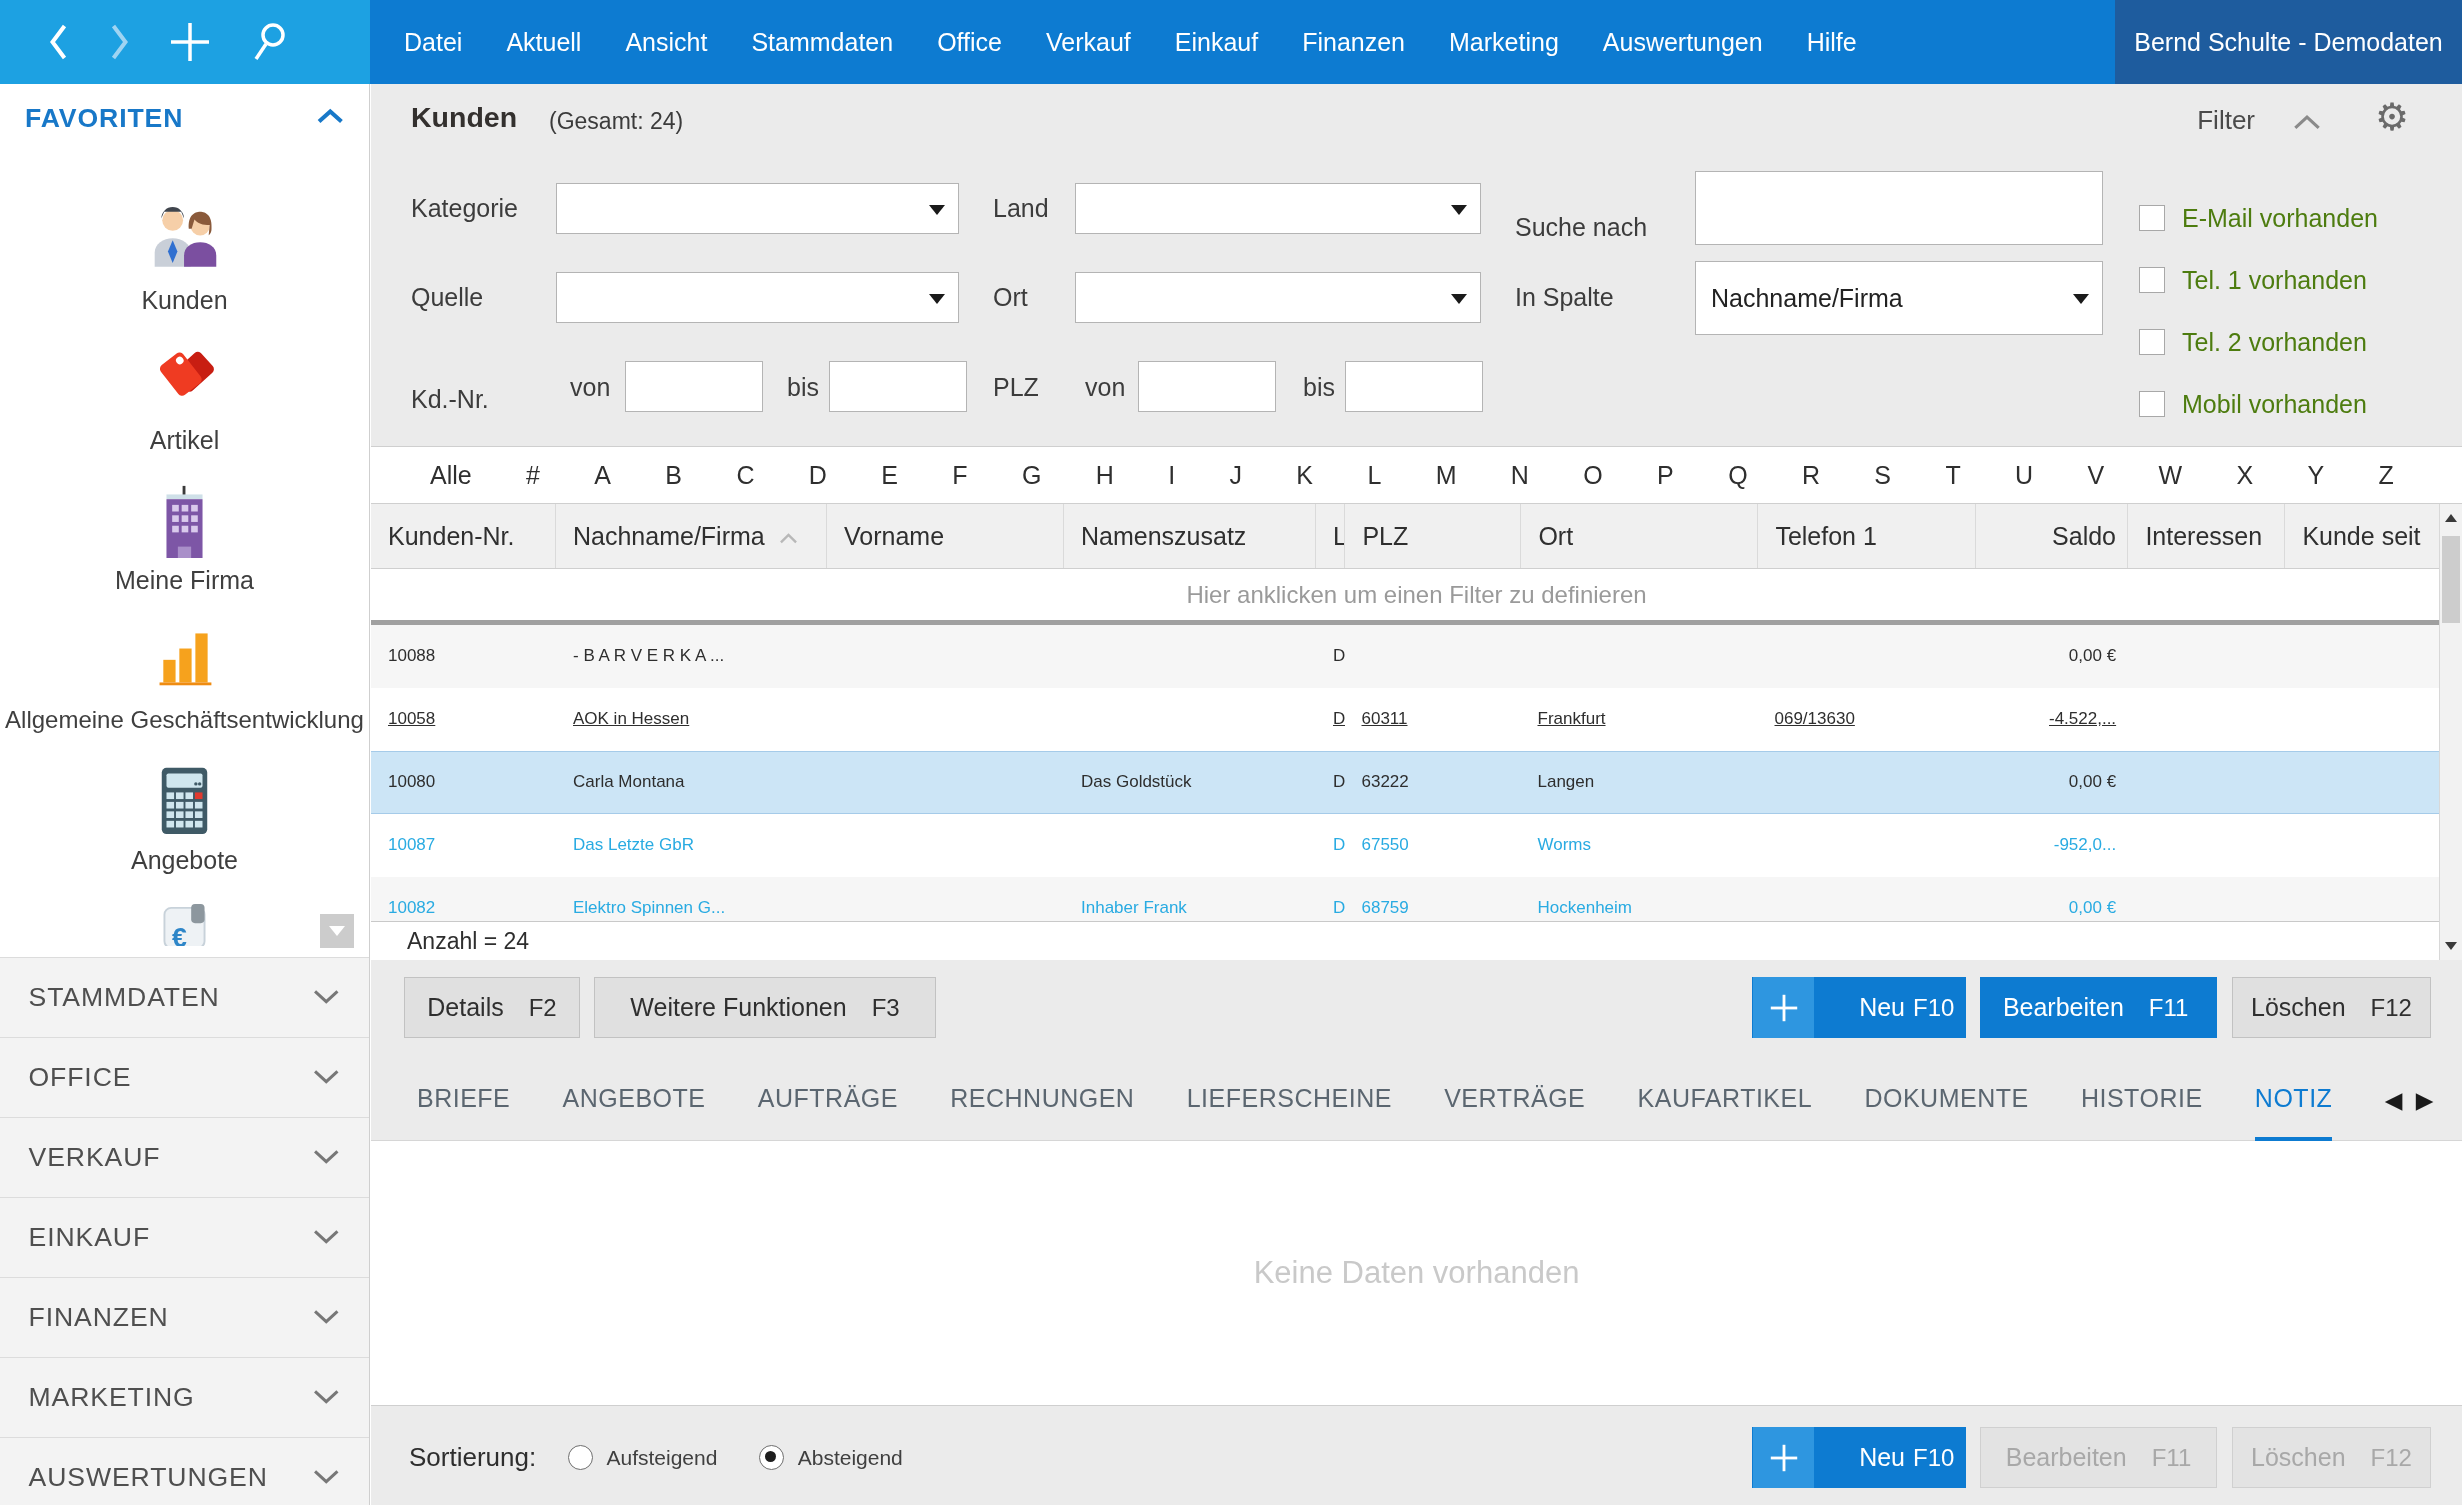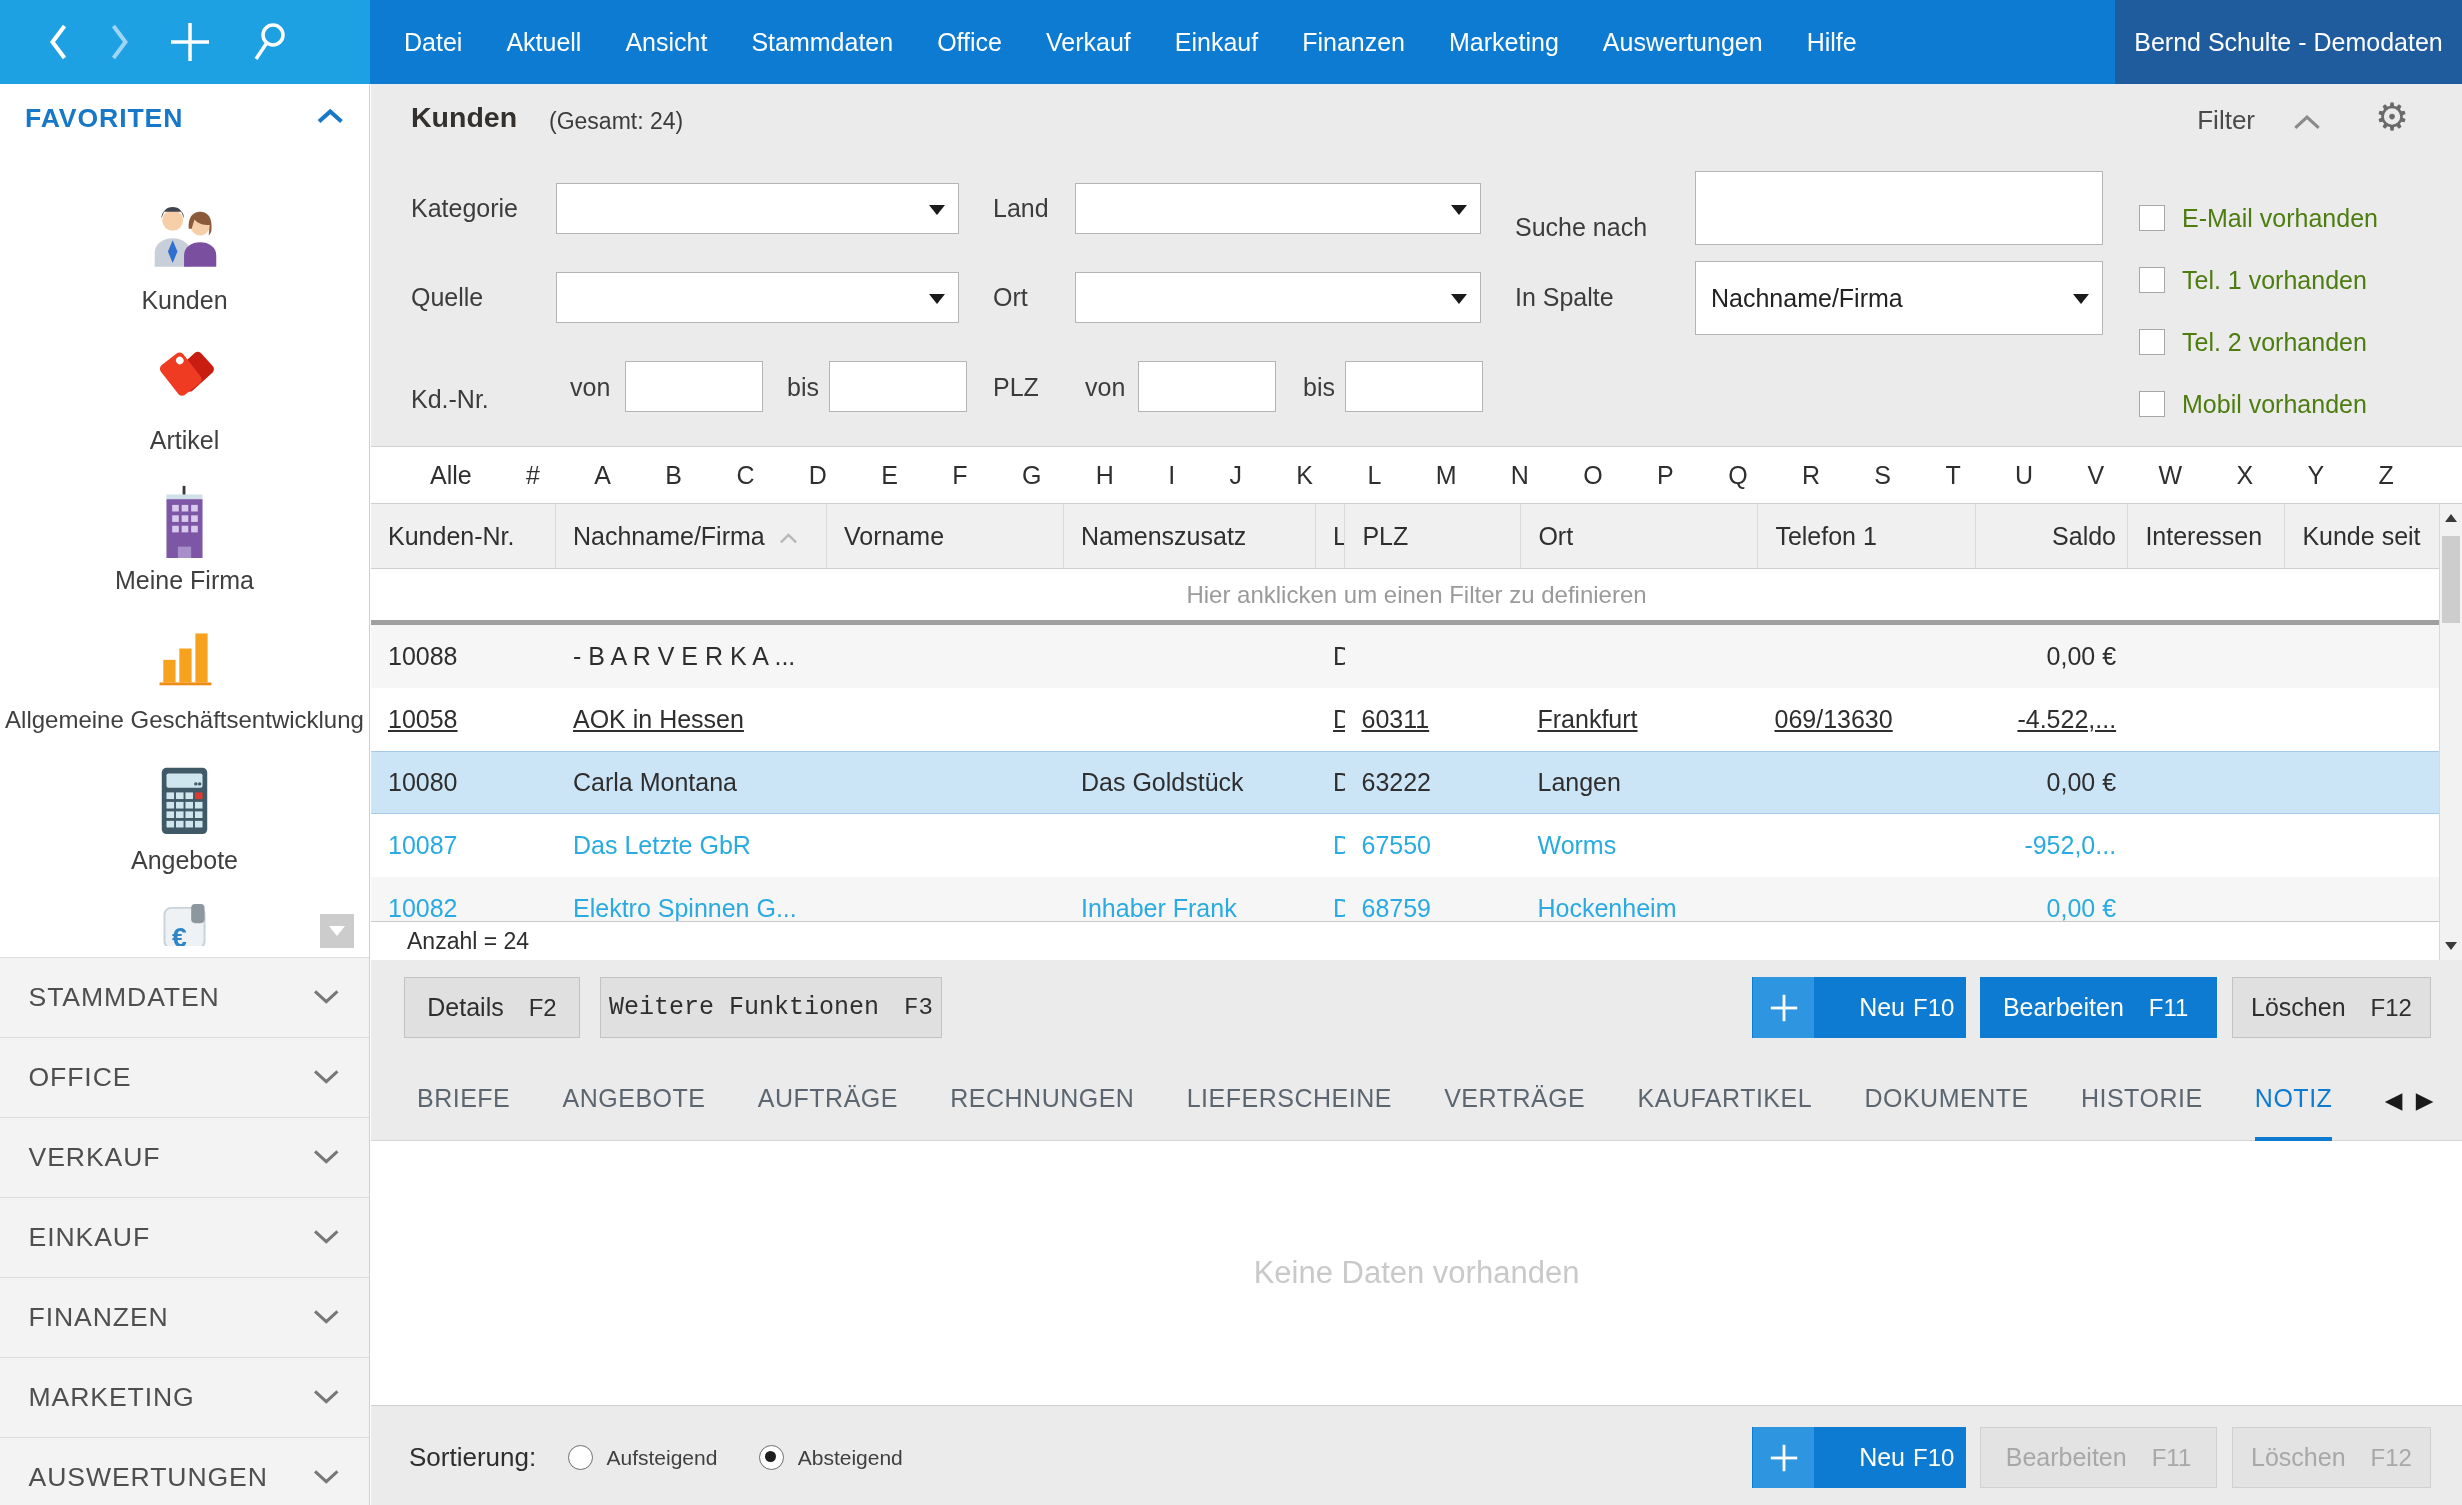--- a/index.html
+++ b/index.html
@@ -58,21 +58,21 @@
   .theadrow { display:flex; width:2069px; height:65px; background:#f0f0f0; border-bottom:0.9px solid #cfcfcf; }
   .th { display:flex; align-items:center; padding:0 11.4px 0 17px; font-size:25px; color:#2f2f2f; border-right:0.9px solid #dadada; overflow:hidden; white-space:nowrap; }
   .th.right { justify-content:flex-end; }
   .filterdefrow { height:51px; display:flex; align-items:center; justify-content:center; font-size:24px; color:#9a9a9a; background:#fff; cursor:pointer; }
   .splitter { height:4.7px; background:#a0a0a0; }
   .trow { display:flex; width:2069px; height:63px; align-items:center; cursor:pointer; }
   .trow.even { background:#f6f6f6; }
   .trow.selected { background:#cce5f6; border-top:0.9px solid #a5cbe9; border-bottom:0.9px solid #a5cbe9; }
   .trow.linkrow .td { color:#29abe2; }
   .trow.hovered .td { text-decoration:underline; }
-  .td { font-size:25px; color:#2e2e2e; padding:0 11.4px 0 17px; overflow:hidden; white-space:nowrap; }
+  .td { font-size:17px; color:#2e2e2e; padding:0 11.4px 0 17px; overflow:hidden; white-space:nowrap; }
   .td.right { text-align:right; }
   .clipwrap { height:44px; overflow:hidden; }
   .countbar { height:40px; background:#fff; border-top:0.9px solid #c9c9c9; display:flex; align-items:center; padding-left:36px; font-size:23px; color:#2e2e2e; }
   .vscroll { position:absolute; right:0; top:57px; bottom:0; width:23px; background:#f2f2f2; border-left:0.9px solid #d8d8d8; }
   .vs-arrow { position:absolute; left:0; width:22px; height:25px; display:flex; align-items:center; justify-content:center; cursor:pointer; }
   .vs-up { top:1.9px; } .vs-down { bottom:1.9px; }
   .tri-up { width:0;height:0;border-left:6.6px solid transparent;border-right:6.6px solid transparent;border-bottom:8.5px solid #3a3a3a; }
   .tri-down { width:0;height:0;border-left:6.6px solid transparent;border-right:6.6px solid transparent;border-top:8.5px solid #3a3a3a; }
   .vs-thumb { position:absolute; left:1.9px; top:32px; width:18px; height:87px; background:#cdcdcd; cursor:pointer; }
 
@@ -532,21 +532,21 @@
             <span class="tri-down"></span>
           </span>
       </div>
     </section>
 
     <section class="actionsbar">
       <div class="btn gray" style="left:33px; width:176px;">
         <span>Details</span>
         <span class="key">F2</span>
       </div>
-      <div class="btn gray" style="left:229px; width:342px;font-family:Liberation Mono, monospace;">
+      <div class="btn gray" style="left:223px; width:342px;">
         <span>Weitere Funktionen</span>
         <span class="key">F3</span>
       </div>
       <div class="btn blue" style="left:1381px; width:214px; padding:0;">
         <span class="plus-sq">
           <svg width="34" height="34" viewBox="0 0 36 36">
               <line x1="18" y1="4" x2="18" y2="32" stroke="#fff" stroke-width="3"></line>
               <line x1="4" y1="18" x2="32" y2="18" stroke="#fff" stroke-width="3"></line>
             </svg>
         </span>

